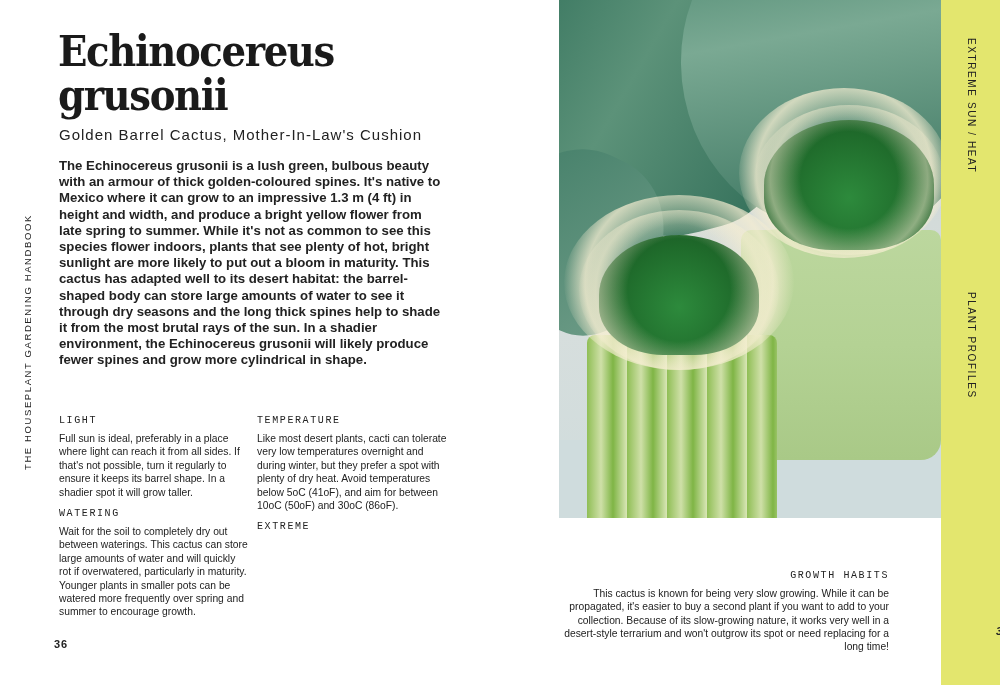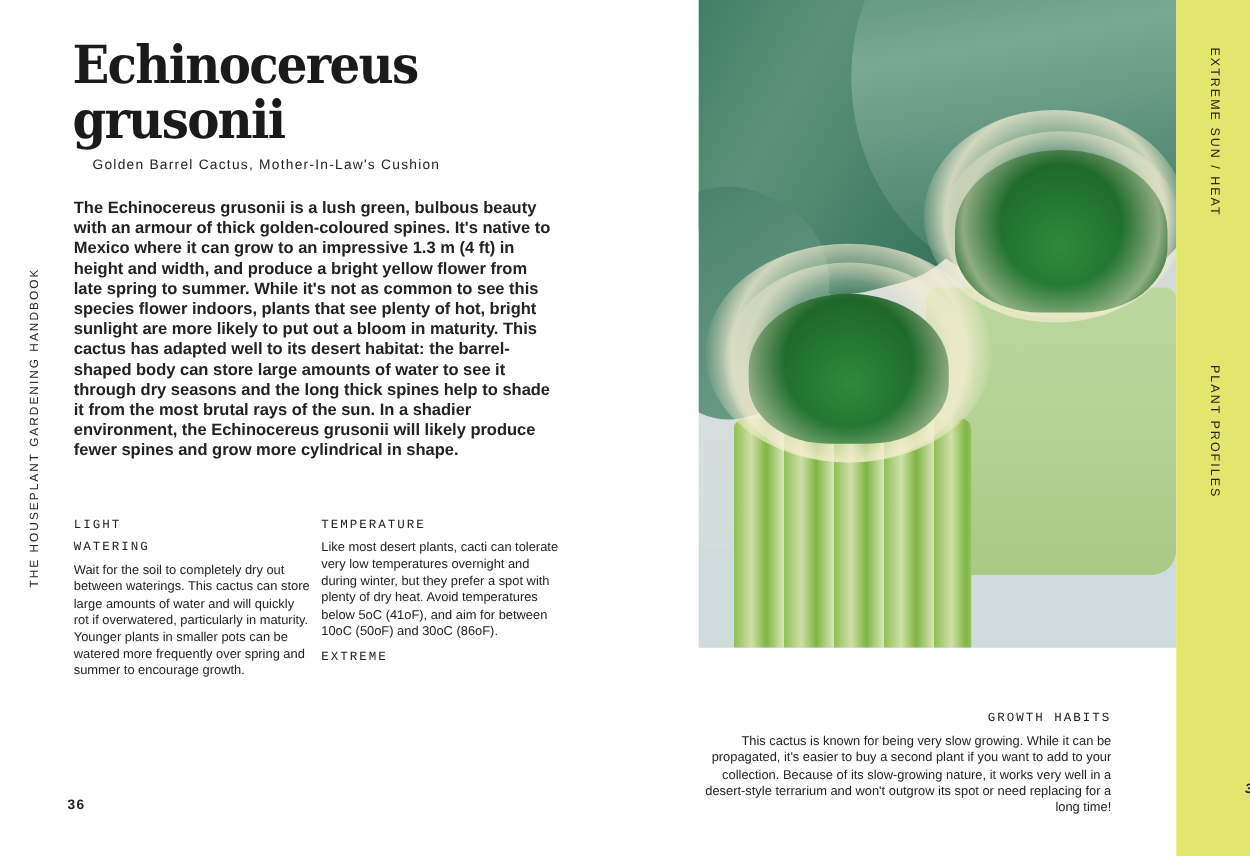--- a/index.html
+++ b/index.html
@@ -18,21 +18,21 @@
     .folio-left { left: 22px; top: 638px; }
 
     .title {
       position: absolute; left: 58px; top: 30px;
       font-family: "DejaVu Serif", serif; font-weight: bold;
       font-size: 42px; line-height: 44px; letter-spacing: -1.5px; color: #1a1a1a;
       transform: scaleX(0.92); transform-origin: left top;
     }
     .subtitle {
       position: absolute; left: 59px; top: 126px;
-      font-size: 11px; letter-spacing: 1px; color: #222; margin-left: 15px;
+      font-size: 15px; letter-spacing: 1px; color: #222;
     }
     .intro {
       position: absolute; left: 59px; top: 158px; width: 385px;
       font-size: 13.2px; line-height: 16.2px; color: #222; font-weight: bold;
     }
 
     .col { position: absolute; width: 190px; }
     .col-left { left: 59px; top: 414px; }
     .col-right { left: 257px; top: 414px; }
     .section-head {
@@ -95,20 +95,21 @@
   <div class="title">
     <div>Echinocereus</div>
     <div>grusonii</div>
   </div>
   <div class="subtitle">Golden Barrel Cactus, Mother-In-Law's Cushion</div>
 
   <p class="intro">The Echinocereus grusonii is a lush green, bulbous beauty with an armour of thick golden-coloured spines. It's native to Mexico where it can grow to an impressive 1.3 m (4 ft) in height and width, and produce a bright yellow flower from late spring to summer. While it's not as common to see this species flower indoors, plants that see plenty of hot, bright sunlight are more likely to put out a bloom in maturity. This cactus has adapted well to its desert habitat: the barrel-shaped body can store large amounts of water to see it through dry seasons and the long thick spines help to shade it from the most brutal rays of the sun. In a shadier environment, the Echinocereus grusonii will likely produce fewer spines and grow more cylindrical in shape.</p>
 
   <div class="col col-left">
     <div class="section-head">LIGHT</div>
+    <div class="section-body">Full sun is ideal, preferably in a place where light can reach it from all sides. If that's not possible, turn it regularly to ensure it keeps its barrel shape. In a shadier spot it will grow taller.</div>
     <div class="section-head">WATERING</div>
     <div class="section-body">Wait for the soil to completely dry out between waterings. This cactus can store large amounts of water and will quickly rot if overwatered, particularly in maturity. Younger plants in smaller pots can be watered more frequently over spring and summer to encourage growth.</div>
   </div>
 
   <div class="col col-right">
     <div class="section-head">TEMPERATURE</div>
     <div class="section-body">Like most desert plants, cacti can tolerate very low temperatures overnight and during winter, but they prefer a spot with plenty of dry heat. Avoid temperatures below 5oC (41oF), and aim for between 10oC (50oF) and 30oC (86oF).</div>
     <div class="section-head">EXTREME</div>
   </div>
 

